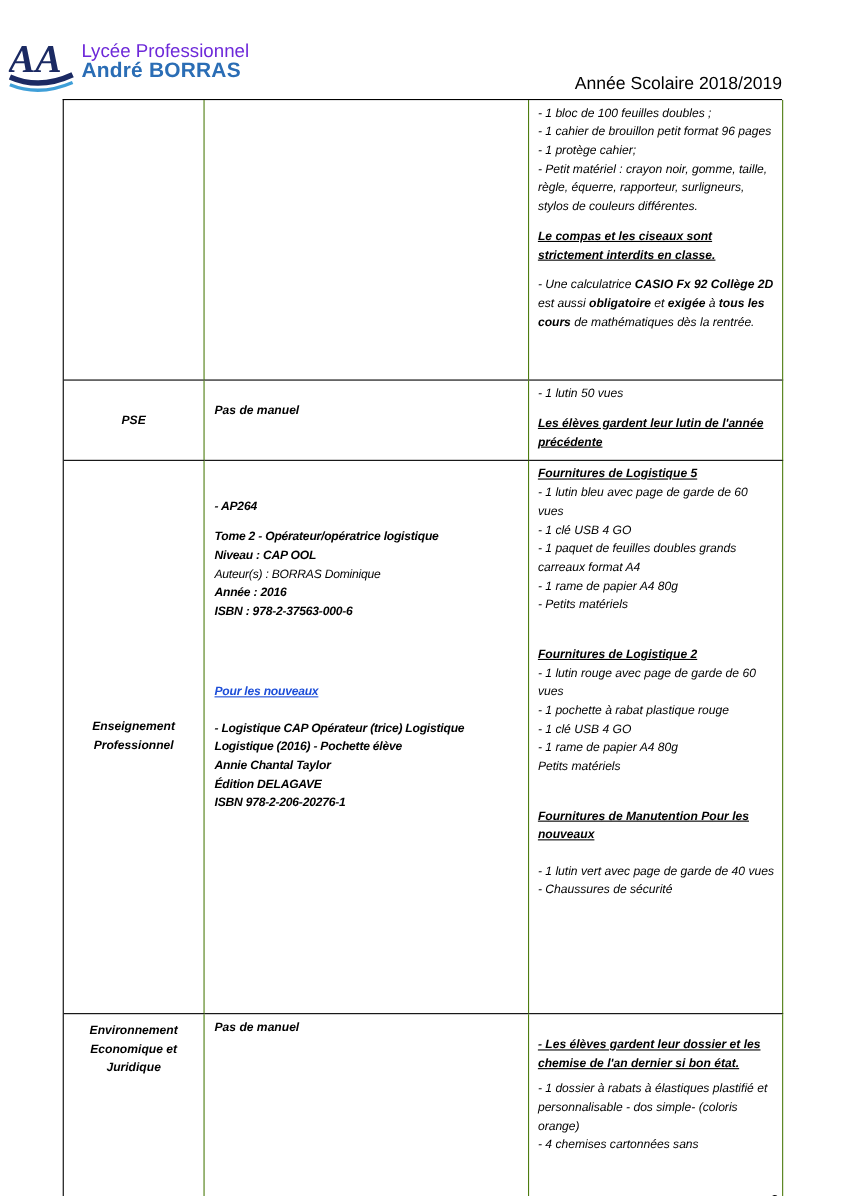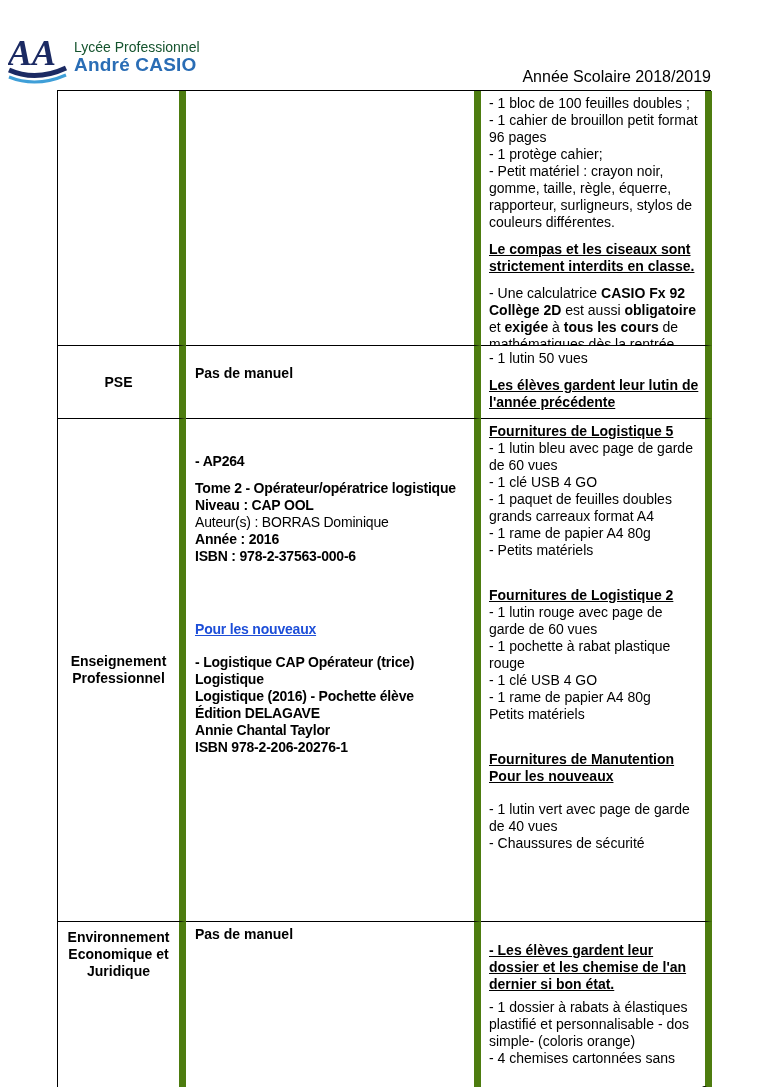--- a/index.html
+++ b/index.html
@@ -22,22 +22,22 @@
   .logo-area {
     position: absolute;
     top: 4px;
     left: 8px;
     display: flex;
     align-items: flex-start;
   }
   .logo-mark { width: 62px; height: 56px; }
   .school-name { margin-left: 4px; padding-top: 8px; }
   .school-line1 {
-    color: #14532d;
-    font-size: 14px;
+    color: #6d28d9;
+    font-size: 17px;
     line-height: 14px;
   }
   .school-line2 {
     color: #2a6db5;
     font-size: 19px;
     font-weight: bold;
     line-height: 22px;
     letter-spacing: 0.2px;
   }
   .year-label {
@@ -55,26 +55,27 @@
     width: 654px;
     height: 1025px;
     display: grid;
     grid-template-columns: 128px 295px 231px;
     grid-template-rows: 255px 73px 503px auto;
     border-top: 1px solid #000;
     border-left: 1px solid #000;
     box-sizing: border-box;
   }
   .cell {
-    border-right: 7px solid #4d7c0f;
+    border-right: 1px solid #4d7c0f;
     border-bottom: 1px solid #000;
     box-sizing: border-box;
-    font-size: 14px;
+    font-size: 11px;
     line-height: 17px;
     overflow: hidden;
+    font-style: italic;
   }
   .no-bottom { border-bottom: none; }
 
   .subject-cell {
     display: flex;
     align-items: center;
     justify-content: center;
     text-align: center;
     font-weight: bold;
     padding: 6px;
@@ -121,21 +122,21 @@
 <div class="page">
 
   <div class="logo-area">
     <svg class="logo-mark" viewBox="0 0 62 56" xmlns="http://www.w3.org/2000/svg">
       <text x="0" y="33" font-size="36" font-style="italic" font-weight="bold" fill="#1b2a63" font-family="Liberation Serif, serif">AA</text>
       <path d="M1 38 Q 28 50 58 36" stroke="#1b2a63" stroke-width="5" fill="none"></path>
       <path d="M1 45 Q 28 56 58 43" stroke="#3f9fd8" stroke-width="3" fill="none"></path>
     </svg>
     <div class="school-name">
       <div class="school-line1">Lycée Professionnel</div>
-      <div class="school-line2">André CASIO</div>
+      <div class="school-line2">André BORRAS</div>
     </div>
   </div>
   <div class="year-label">Année Scolaire 2018/2019</div>
 
   <div class="supplies-table">
 
     <div class="cell subject-cell"></div>
     <div class="cell manual-cell"></div>
     <div class="cell supplies-cell">
       <p>- 1 bloc de 100 feuilles doubles ;</p>
@@ -157,22 +158,22 @@
     <div class="cell manual-cell manual-pt3">
       <p class="b">- AP264</p>
       <p class="b gap-sm">Tome 2 - Opérateur/opératrice logistique</p>
       <p class="b">Niveau : CAP OOL</p>
       <p>Auteur(s) : BORRAS Dominique</p>
       <p class="b">Année : 2016</p>
       <p class="b">ISBN : 978-2-37563-000-6</p>
       <p class="bu red gap-xl">Pour les nouveaux</p>
       <p class="b gap-md">- Logistique CAP Opérateur (trice) Logistique</p>
       <p class="b">Logistique (2016) - Pochette élève</p>
+      <p class="b">Annie Chantal Taylor</p>
       <p class="b">Édition DELAGAVE</p>
-      <p class="b">Annie Chantal Taylor</p>
       <p class="b">ISBN 978-2-206-20276-1</p>
     </div>
     <div class="cell supplies-cell">
       <p class="bu">Fournitures de Logistique 5</p>
       <p>- 1 lutin bleu avec page de garde de  60 vues</p>
       <p>- 1 clé USB 4 GO</p>
       <p>- 1 paquet de feuilles doubles grands carreaux format A4</p>
       <p>- 1 rame de papier A4 80g</p>
       <p>- Petits matériels</p>
       <p class="bu gap-lg">Fournitures de Logistique 2</p>

